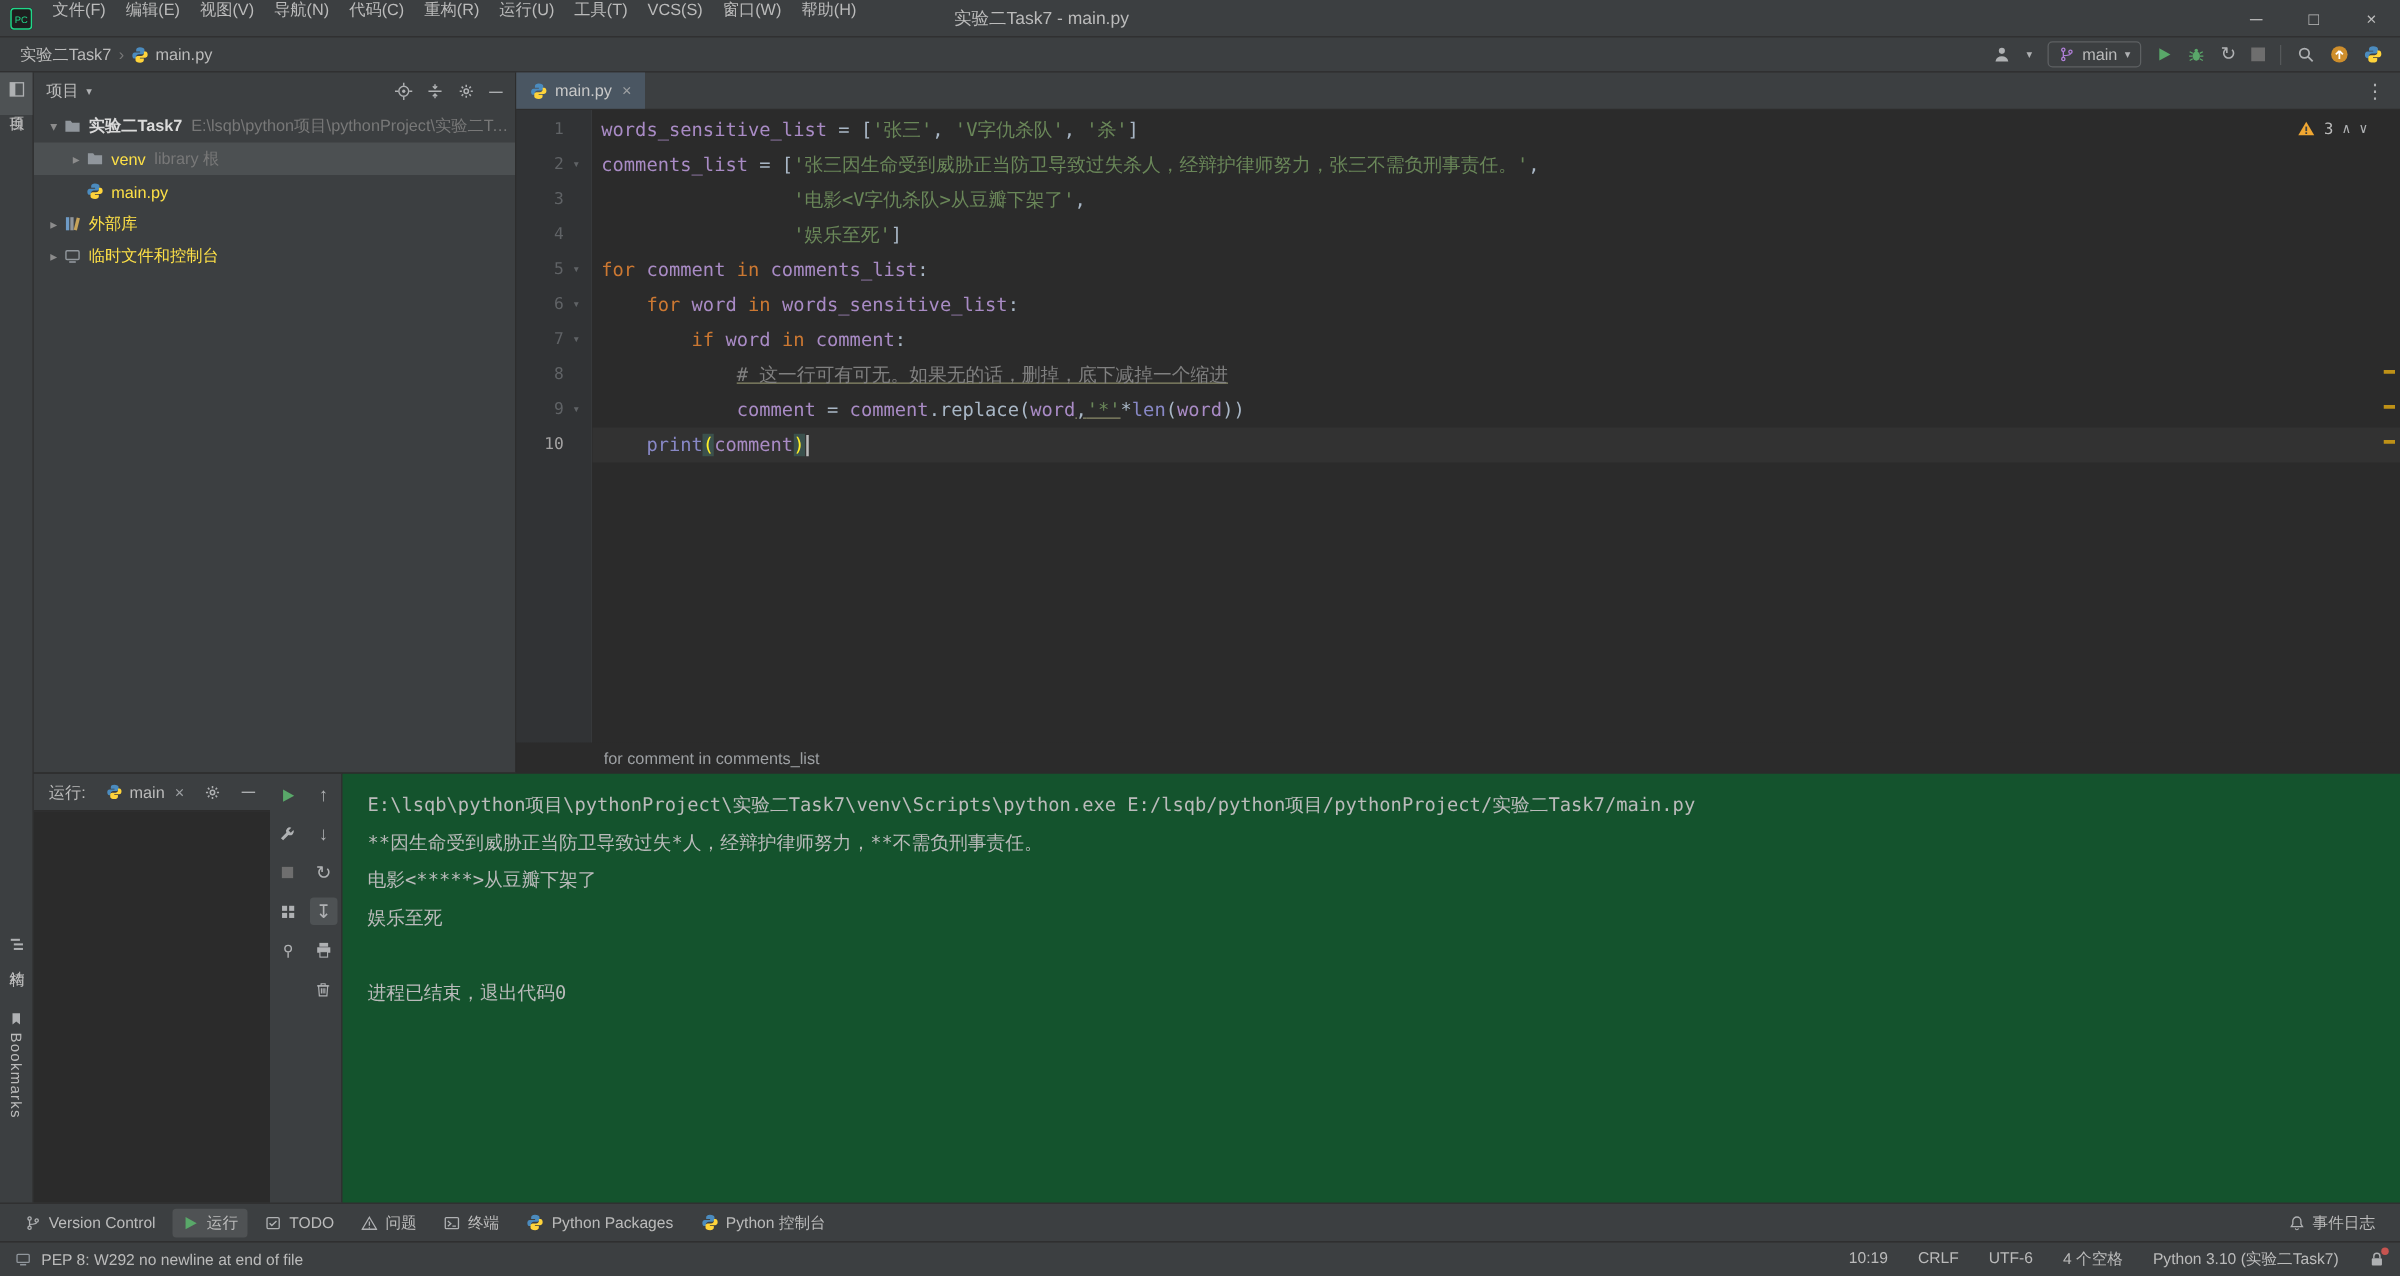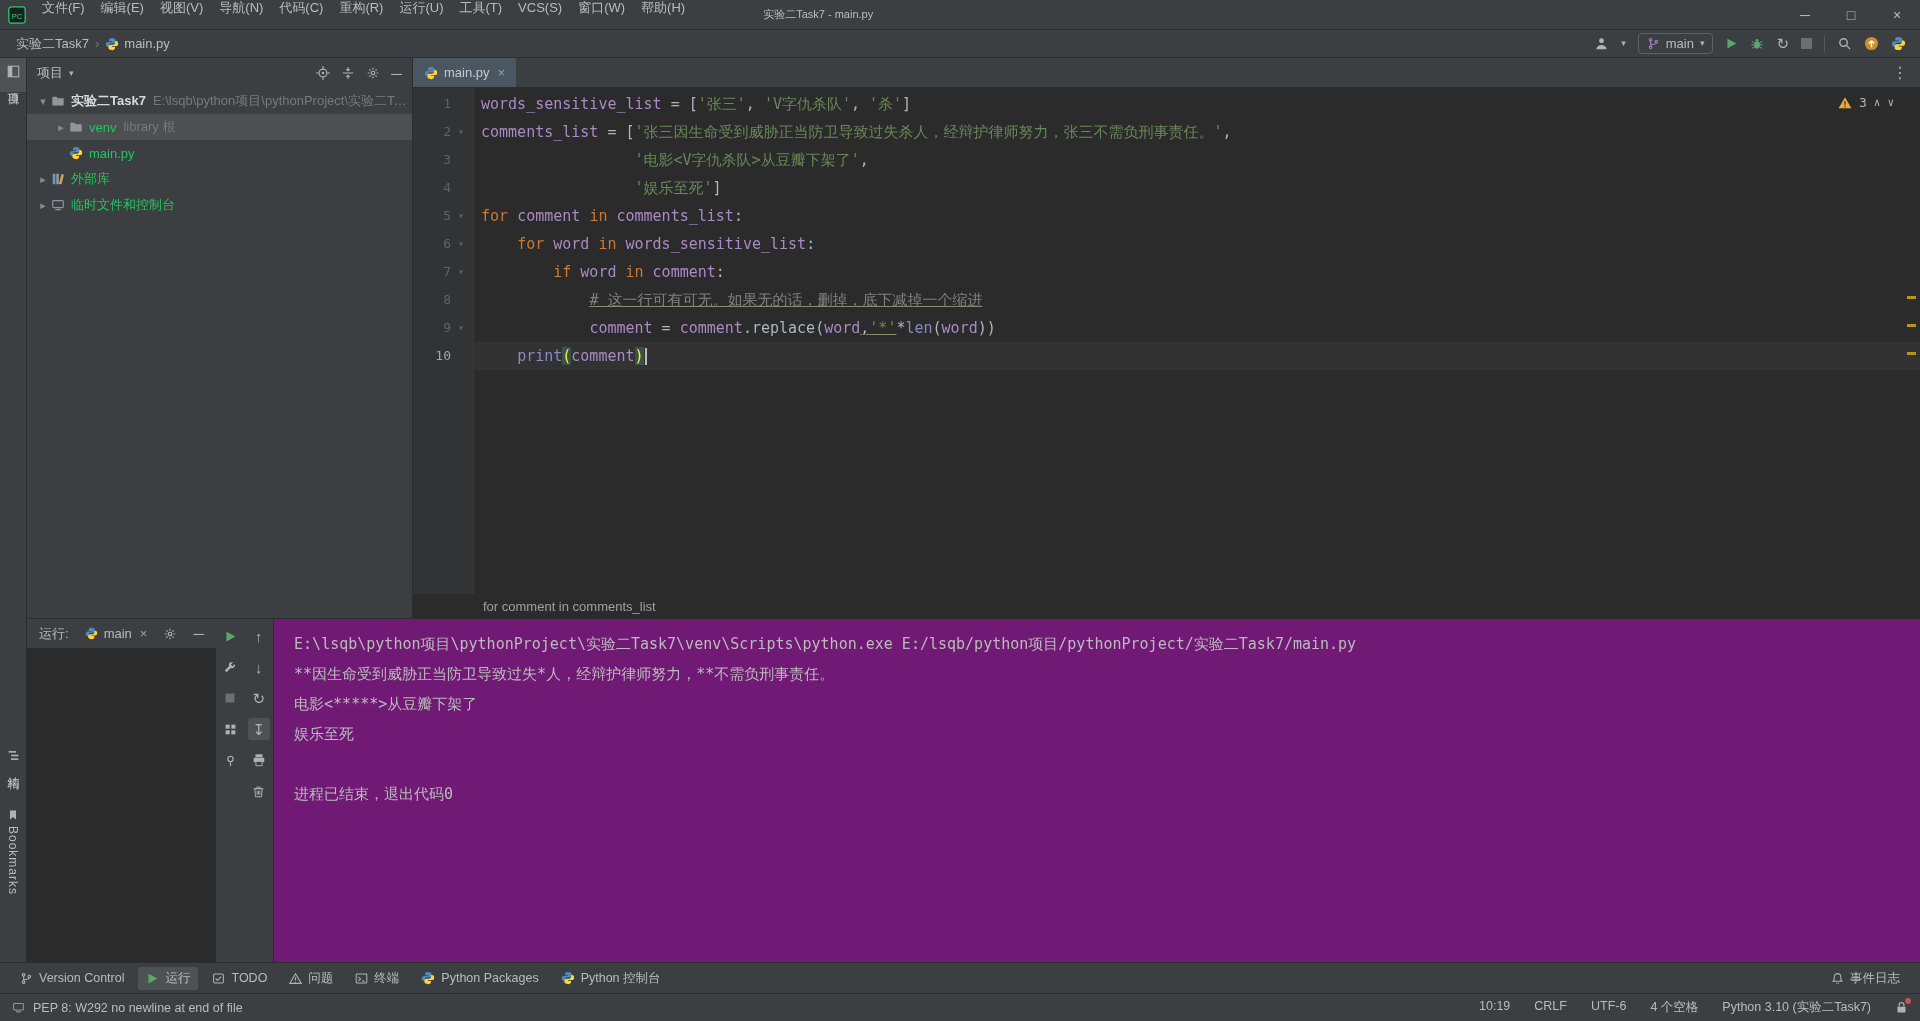--- a/index.html
+++ b/index.html
@@ -5,21 +5,21 @@
   * { box-sizing: border-box; margin: 0; padding: 0; }
   html,body { background:#2B2B2B; }
   body { font-family:"Liberation Sans","DejaVu Sans",sans-serif; color:#BBBBBB; }
   .app { position:relative; width:1920px; height:1021px; overflow:hidden; background:#2B2B2B; }
 
   
   .titlebar { height:30px; background:#3C3F41; border-bottom:1px solid #2D2D2D; display:flex; align-items:center; padding-left:8px; }
   .app-logo { width:18px; height:18px; margin-right:8px; display:flex; align-items:center; }
   .menubar { display:flex; }
   .menu-item { padding:0 8px; height:44px; line-height:30px; font-size:13px; color:#BBBBBB; cursor:default; }
-  .win-title { margin-left:70px; font-size:11px; color:#BBBBBB; white-space:nowrap; }
+  .win-title { margin-left:70px; font-size:14px; color:#BBBBBB; white-space:nowrap; }
   .win-controls { margin-left:auto; display:flex; height:29px; }
   .win-btn { width:46px; display:flex; align-items:center; justify-content:center; color:#BBBBBB; font-size:14px; }
 
   
   .navbar { height:28px; background:#3C3F41; border-bottom:1px solid #2D2D2D; display:flex; align-items:center; padding:0 14px 0 16px; }
   .crumbs { display:flex; align-items:center; gap:6px; font-size:13px; }
   .crumb { display:flex; align-items:center; gap:5px; }
   .crumb-sep { color:#787878; }
   .nav-right { margin-left:auto; display:flex; align-items:center; gap:12px; }
   .branch-widget { display:flex; align-items:center; gap:6px; border:1px solid #5E6163; border-radius:4px; padding:1px 8px; height:21px; font-size:13px; color:#BBBBBB; }
@@ -39,21 +39,21 @@
 
   
   .project-panel { width:386px; background:#3C3F41; border-right:1px solid #2D2D2D; display:flex; flex-direction:column; overflow:hidden; }
   .panel-header { height:30px; display:flex; align-items:center; padding:0 10px; gap:6px; font-size:13px; }
   .panel-header .hdr-icons { margin-left:auto; display:flex; align-items:center; gap:11px; }
   .tree { flex:1; overflow:hidden; }
   .tree-row { height:26px; display:flex; align-items:center; font-size:13px; white-space:nowrap; overflow:hidden; }
   .tree-row.selected { background:#4C5052; }
   .tree-arrow { width:16px; color:#8C8C8C; font-size:11px; text-align:center; flex:0 0 16px; }
   .tree-row .icon { margin-right:6px; flex:0 0 auto; }
-  .tree-name { color:#22c55e; }
+  .tree-name { color:#fde047; }
   .tree-name.bold { color:#DADADA; font-weight:bold; }
   .tree-hint { color:#787878; margin-left:7px; overflow:hidden; text-overflow:ellipsis; }
 
   
   .editor-col { flex:1; display:flex; flex-direction:column; min-width:0; background:#2B2B2B; }
   .tabbar { height:30px; background:#3C3F41; border-bottom:1px solid #2D2D2D; display:flex; align-items:stretch; }
   .tab { display:flex; align-items:center; gap:6px; padding:0 11px; background:#4A5662; font-size:13px; color:#C8C8C8; }
   .tab-close { color:#9DA0A3; font-size:13px; margin-left:2px; }
   .tabbar-more { margin-left:auto; padding:0 12px; display:flex; align-items:center; color:#AFB1B3; }
   .editor-content { flex:1; position:relative; background:linear-gradient(to right,#313335 0,#313335 60px,#37393B 60px,#37393B 61px,#2B2B2B 61px); overflow:hidden; font-family:"DejaVu Sans Mono","Liberation Mono",monospace; font-size:15px; padding-top:2px; }
@@ -81,21 +81,21 @@
   
   .run-panel { flex:1; display:flex; flex-direction:row; border-top:1px solid #2D2D2D; min-height:0; }
   .run-header { height:30px; background:#3C3F41; border-bottom:1px solid #2D2D2D; display:flex; align-items:center; padding:0 12px; gap:10px; font-size:13px; }
   .run-tab { display:flex; align-items:center; gap:6px; padding:2px 6px; }
   .run-hdr-right { margin-left:auto; display:flex; align-items:center; gap:16px; }
   .run-body { flex:1; display:flex; min-height:0; }
   .run-toolbar { width:58px; flex:0 0 58px; background:#3C3F41; border-right:1px solid #2D2D2D; display:flex; padding-top:6px; }
   .rt-col { width:29px; display:flex; flex-direction:column; align-items:center; gap:9px; }
   .rt-btn { width:22px; height:22px; display:flex; align-items:center; justify-content:center; border-radius:3px; }
   .rt-btn.selected { background:#4E5254; }
-  .console { flex:1; background:#701a75; padding:10px 0 0 20px; font-family:"DejaVu Sans Mono","Liberation Mono",monospace; font-size:15px; line-height:30px; color:#BBBBBB; overflow:hidden; }
+  .console { flex:1; background:#14532d; padding:10px 0 0 20px; font-family:"DejaVu Sans Mono","Liberation Mono",monospace; font-size:15px; line-height:30px; color:#BBBBBB; overflow:hidden; }
   .console-line { white-space:pre; }
 
   
   .tw-bar { height:31px; background:#3C3F41; border-top:1px solid #2D2D2D; display:flex; align-items:center; padding:0 12px; gap:6px; }
   .tw-item { display:flex; align-items:center; gap:6px; padding:3px 8px; font-size:12.5px; color:#BBBBBB; border-radius:3px; }
   .tw-item.active { background:rgba(255,255,255,0.10); }
   .tw-right { margin-left:auto; display:flex; align-items:center; }
   .statusbar { height:28px; background:#3C3F41; border-top:1px solid #2D2D2D; display:flex; align-items:center; padding:0 12px; font-size:12.5px; color:#BBBBBB; }
   .sb-left { display:flex; align-items:center; gap:8px; }
   .sb-right { margin-left:auto; display:flex; align-items:center; gap:24px; }

